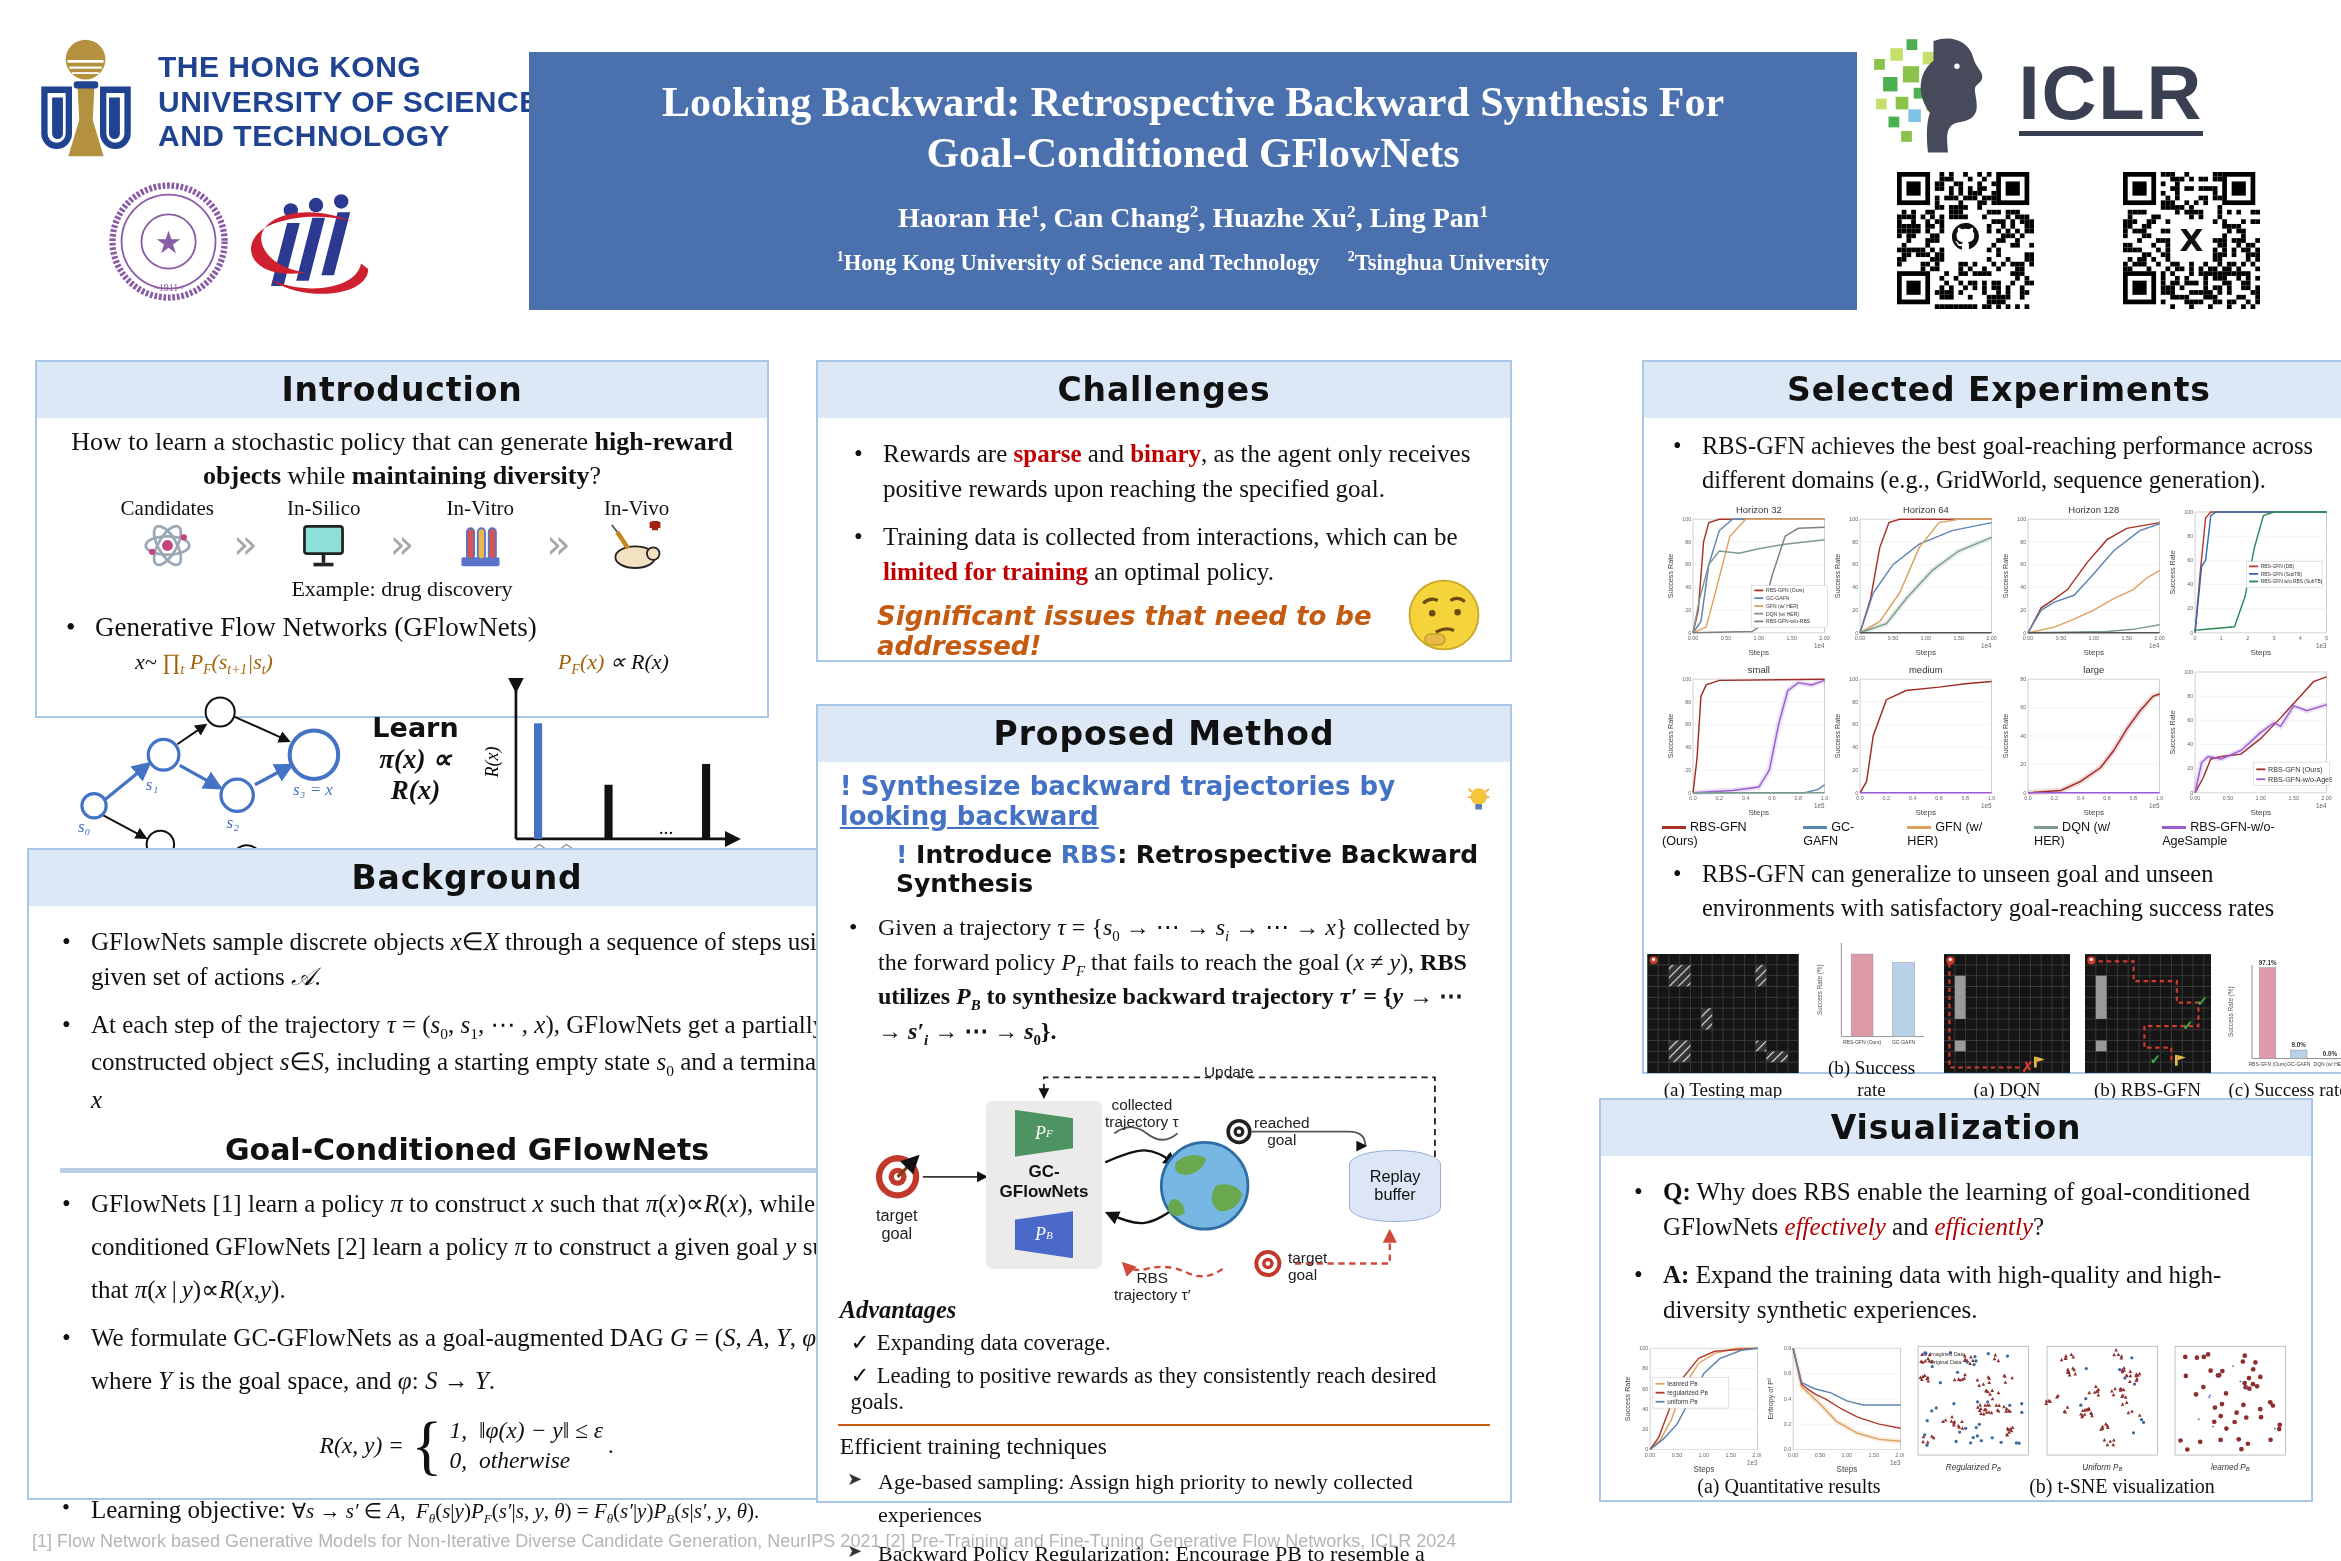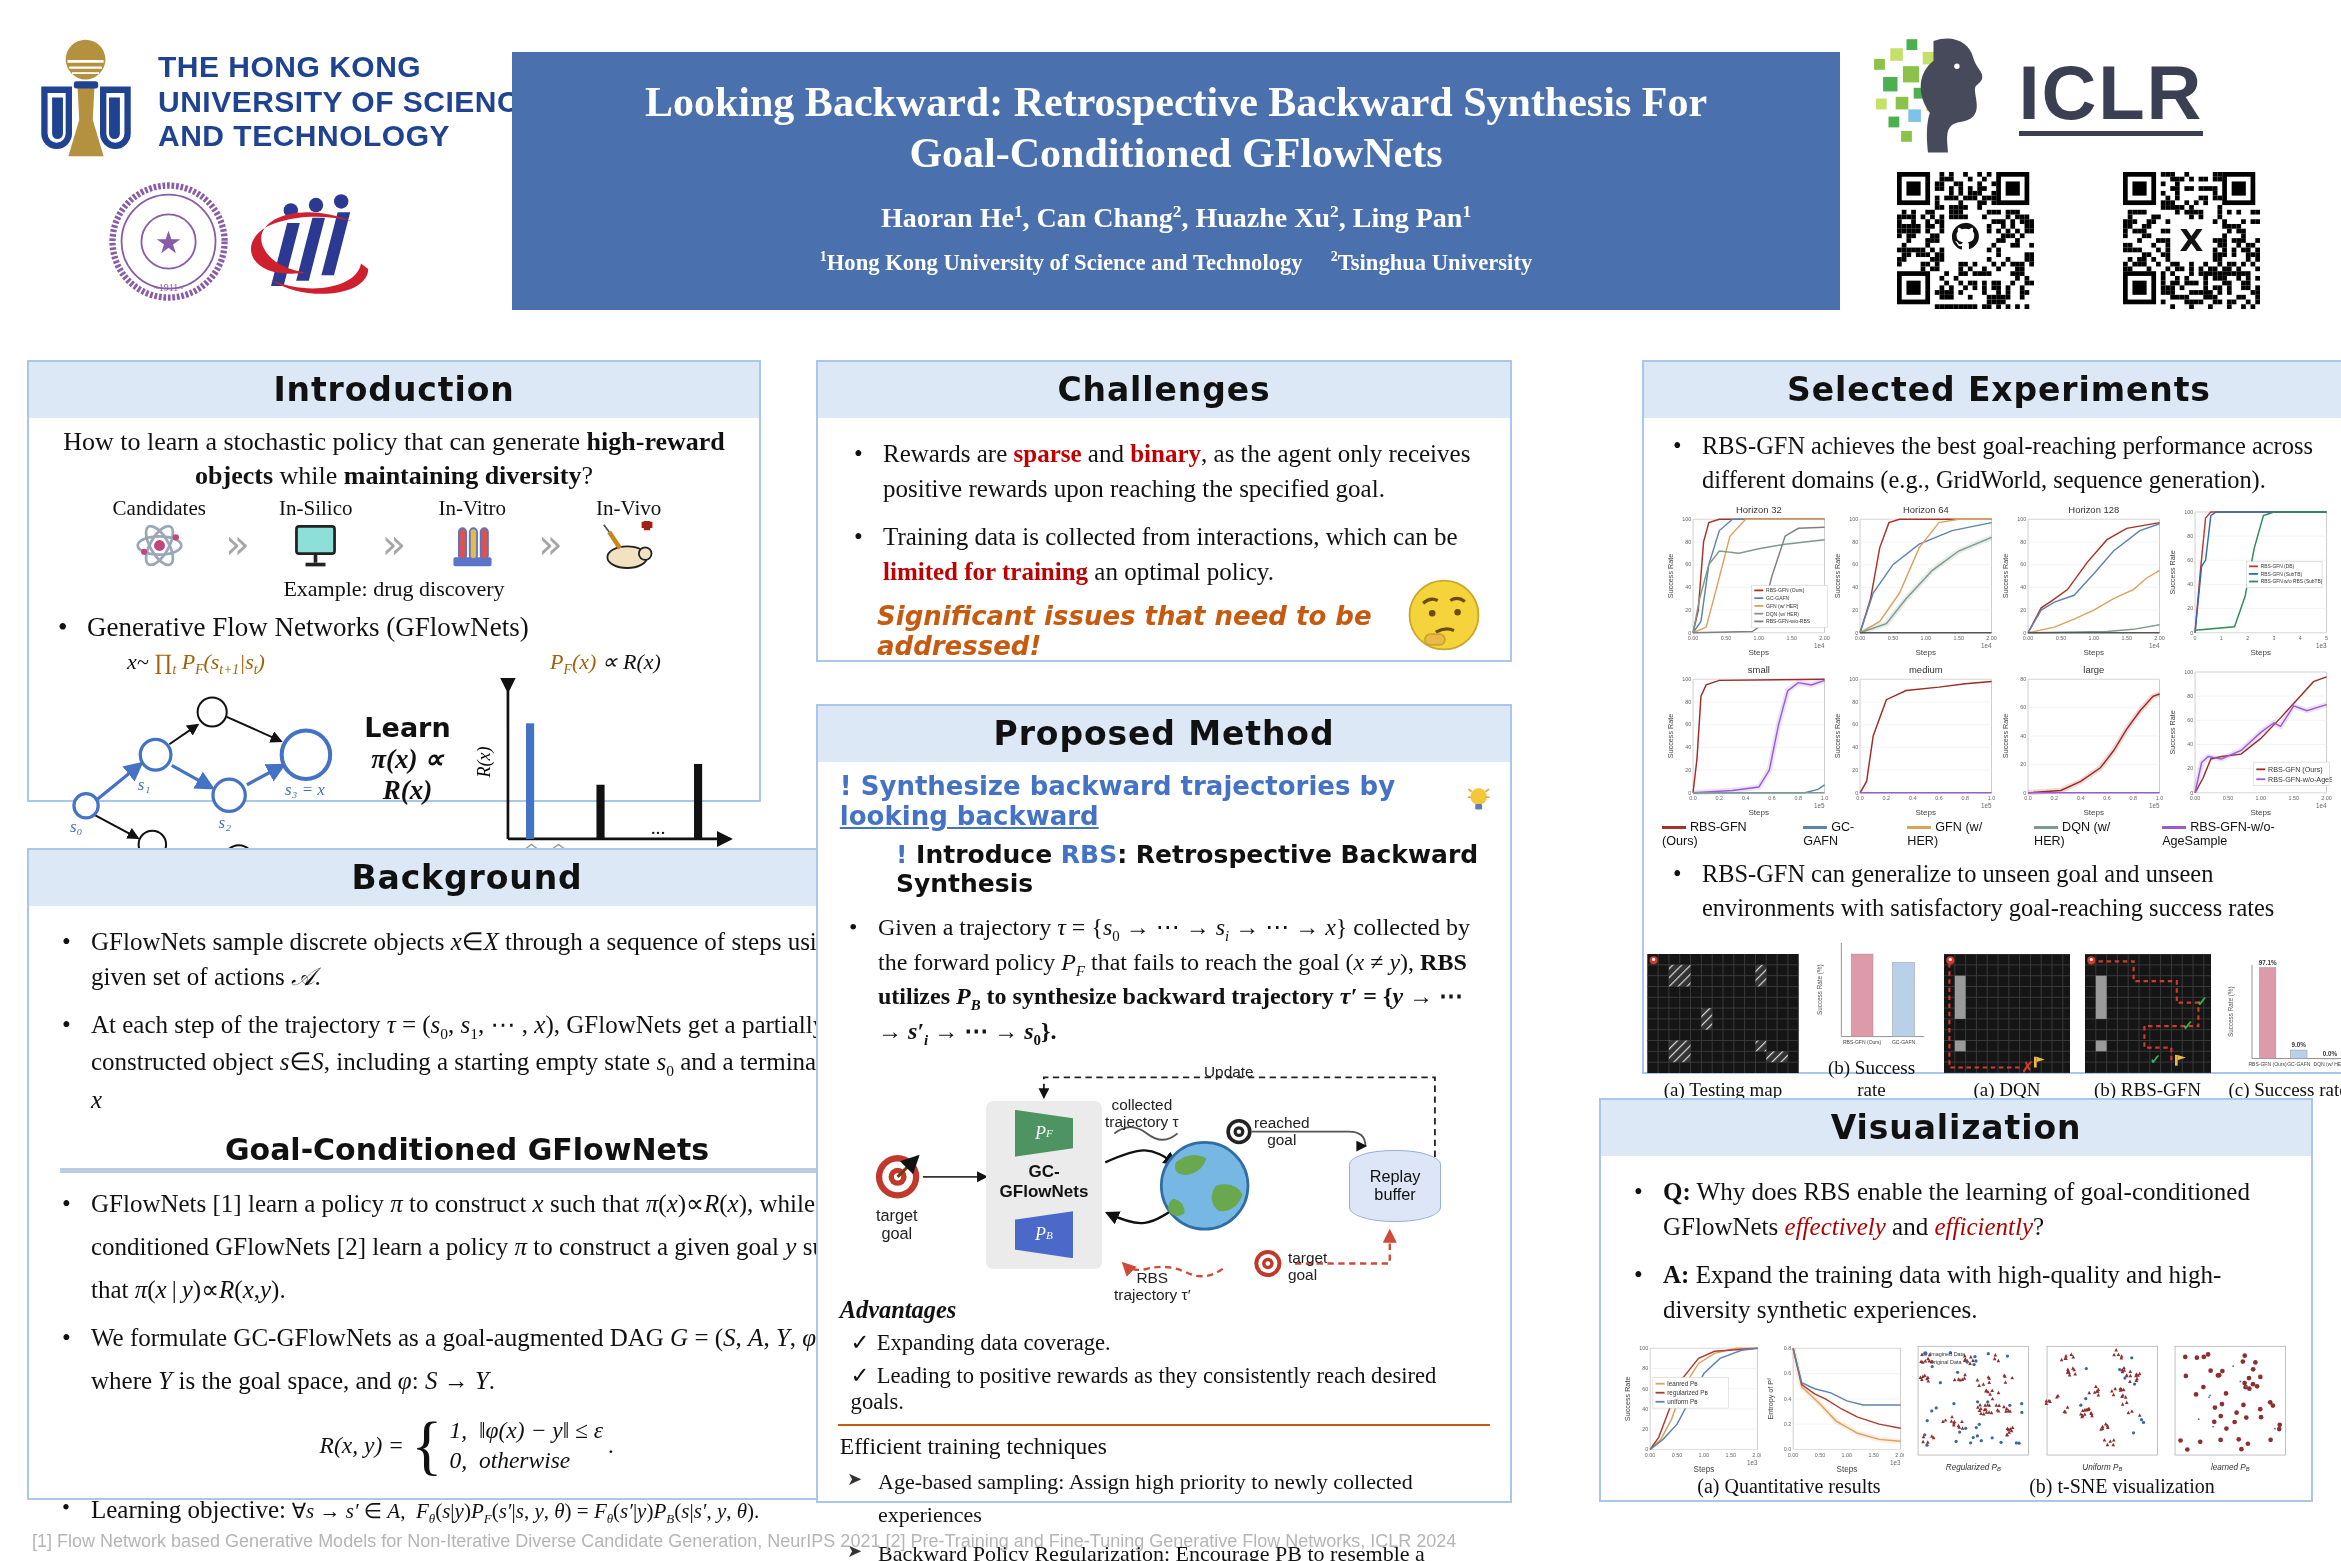--- a/index.html
+++ b/index.html
@@ -1,20 +1,20 @@
 <!DOCTYPE html>
 <html style="font-size:14.5px"><head>
 <meta charset="utf-8">
 <style>
   html,body{margin:0;padding:0;}
   body{width:2342px;height:1561px;position:relative;background:#fff;overflow:hidden;
        font-family:"Liberation Serif",serif;color:#111;}
   .abs{position:absolute;}
   
-  #banner{left:512px;top:52px;width:1328px;height:258px;background:#4a70ae;color:#fff;text-align:center;}
+  #banner{left:529px;top:52px;width:1328px;height:258px;background:#4a70ae;color:#fff;text-align:center;}
   #banner .t1{font-size:42px;font-weight:bold;margin-top:23.5px;line-height:1.25;}
   #banner .t2{font-size:42px;font-weight:bold;line-height:1.2;}
   #banner .auth{font-size:28px;font-weight:bold;margin-top:23.5px;}
   #banner .affil{font-size:22.6px;font-weight:bold;margin-top:14.5px;}
   sup{font-size:62%;} sub{font-size:62%;}
   #hkust-text{left:158px;top:50px;font-family:"Liberation Sans",sans-serif;font-weight:700;
       font-size:30px;line-height:1.15;color:#1f4391;letter-spacing:0.5px;}
   #iclr-wrap{left:1870px;top:27px;width:461px;height:136px;display:flex;align-items:center;gap:12.6px;}
   #iclr-text{font-family:"Liberation Sans",sans-serif;font-weight:800;font-size:76px;color:#3a4051;
       border-bottom:5.4px solid #3a4051;line-height:1.0;letter-spacing:1.8px;}
@@ -716,21 +716,21 @@
         <rect x="21" y="0" width="7" height="7" fill="#000"></rect>
         <rect x="22" y="1" width="5" height="5" fill="#fff"></rect>
         <rect x="23" y="2" width="3" height="3" fill="#000"></rect>
         <rect x="0" y="21" width="7" height="7" fill="#000"></rect>
         <rect x="1" y="22" width="5" height="5" fill="#fff"></rect>
         <rect x="2" y="23" width="3" height="3" fill="#000"></rect>
       </svg>
     <div class="icon-center">X</div>
   </div>
 
-  <div class="box" style="left:27px;top:360px;width:734px;height:442px;">
+  <div class="box" style="left:35px;top:360px;width:734px;height:358px;">
     <div class="box-header">Introduction</div>
     <div class="box-body" style="padding:7.2px 18px;">
       <div style="text-align:center;font-size:26px;line-height:1.3;">How to learn a stochastic policy that can generate <b>high-reward objects</b> while <b>maintaining diversity</b>?</div>
       <div id="pipeline">
         <div class="stage">
           <div class="slabel">Candidates</div>
           <svg width="49" height="49" viewBox="0 0 54 54">
             <ellipse cx="27" cy="27" rx="24" ry="10" fill="none" stroke="#9aa7b5" stroke-width="3"></ellipse>
             <ellipse cx="27" cy="27" rx="24" ry="10" fill="none" stroke="#9aa7b5" stroke-width="3" transform="rotate(60 27 27)"></ellipse>
             <ellipse cx="27" cy="27" rx="24" ry="10" fill="none" stroke="#9aa7b5" stroke-width="3" transform="rotate(120 27 27)"></ellipse>

